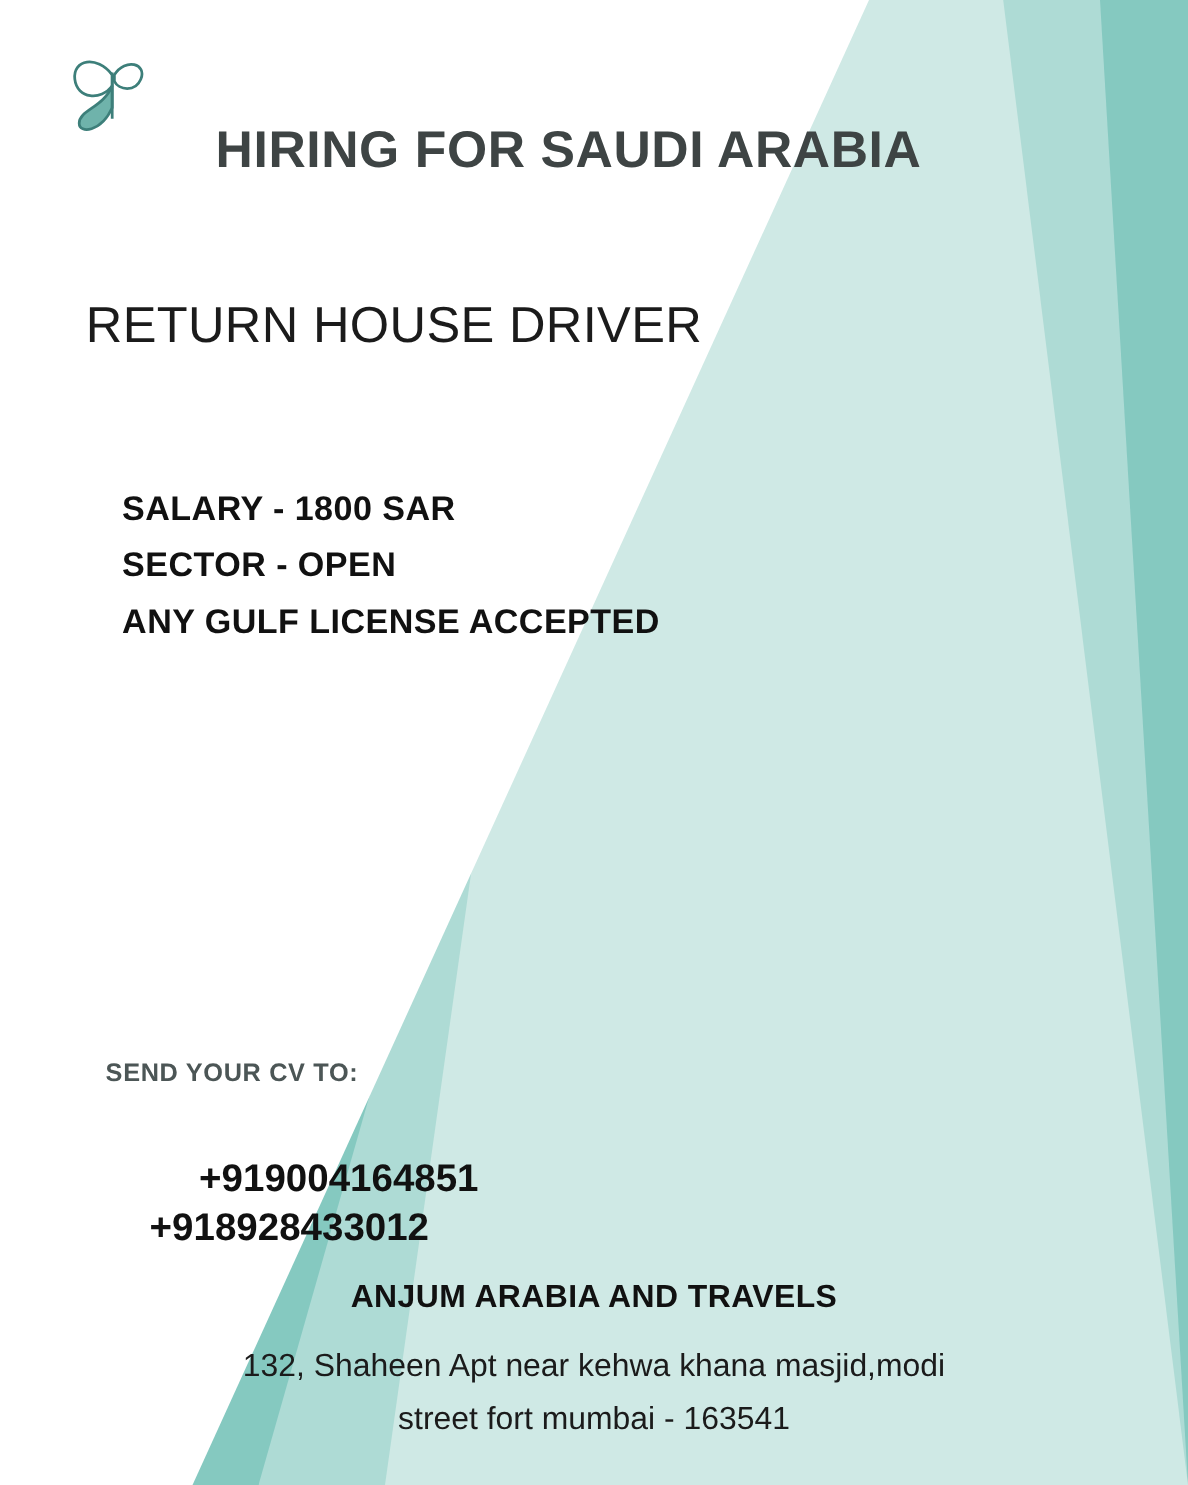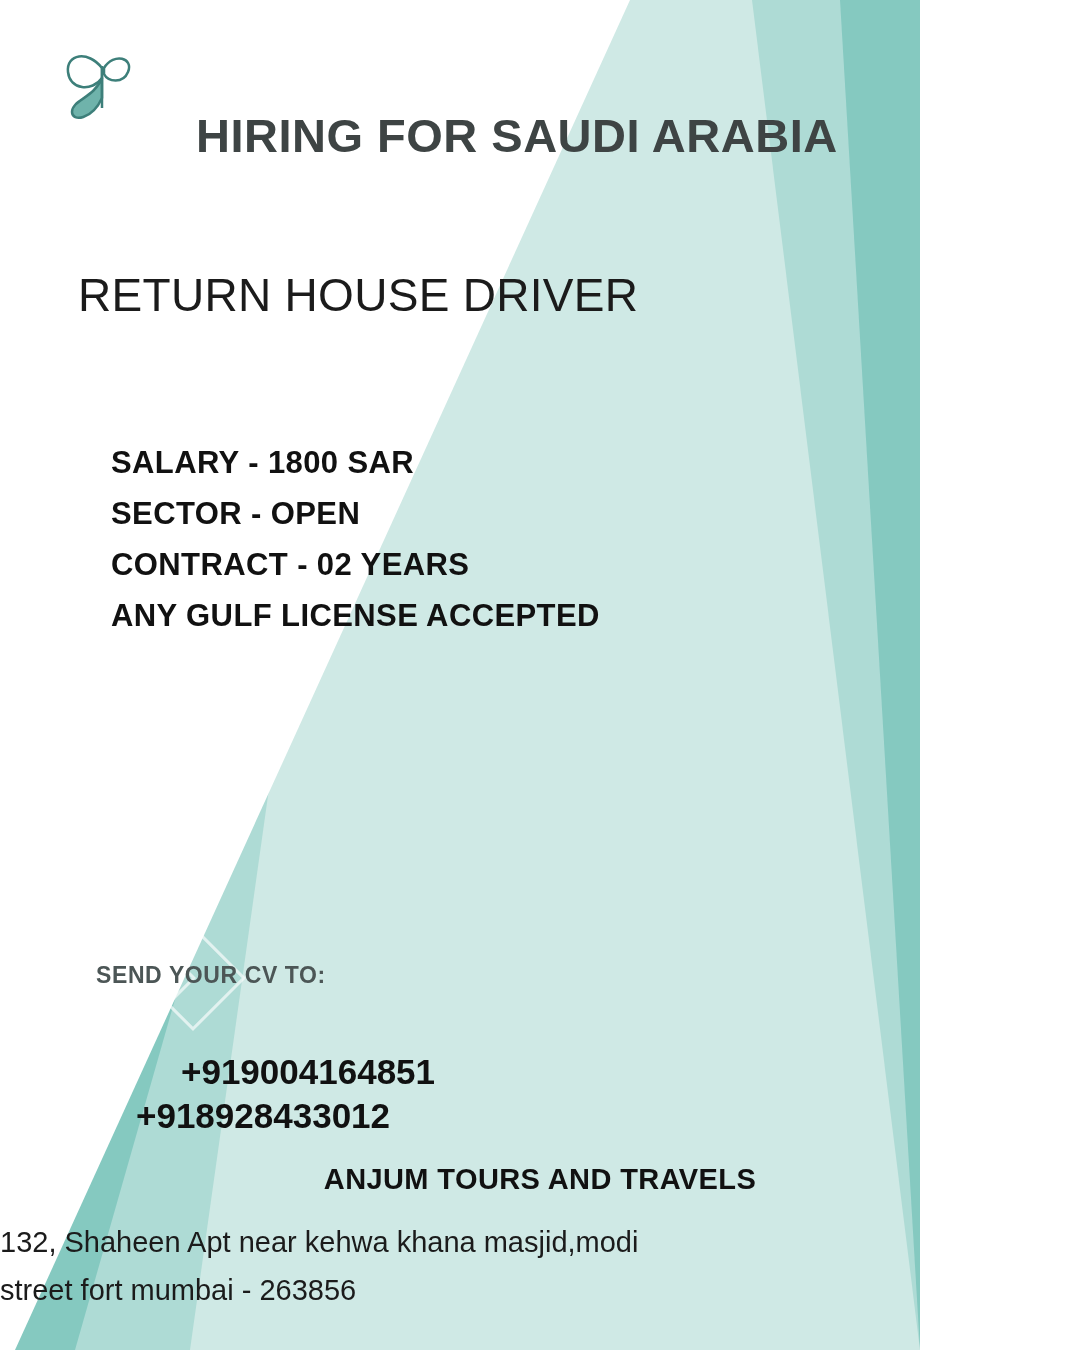--- a/index.html
+++ b/index.html
@@ -9,21 +9,21 @@
   body {
     width: 1080px;
     height: 1350px;
     font-family: "Liberation Sans", sans-serif;
     background: #ffffff;
     overflow: hidden;
   }
 
   .poster {
     position: relative;
-    width: 920px;
+    width: 1080px;
     height: 1350px;
     background: #fde047;
     overflow: hidden;
   }
 
   
   .chev {
     position: absolute;
     top: 0;
     right: 0;
@@ -162,20 +162,21 @@
     font-size: 29px;
     font-weight: bold;
     letter-spacing: 0.4px;
     color: #111111;
   }
   .address {
     position: absolute;
     top: 1218px;
     left: 0;
     width: 1080px;
+    text-align: center;
     font-size: 29px;
     line-height: 48px;
     color: #1b1b1b;
   }
 </style>
 </head>
 <body>
 
 <div class="poster">
 
@@ -199,32 +200,31 @@
 
   <div class="content">
 
     <div class="headline">HIRING FOR SAUDI ARABIA</div>
 
     <div class="job-title">RETURN HOUSE DRIVER</div>
 
     <div class="details">
       <div class="line">SALARY - 1800 SAR</div>
       <div class="line">SECTOR - OPEN</div>
-      <div class="line">CONTRACT - 02 YEARS</div>
       <div class="line">ANY GULF LICENSE ACCEPTED</div>
     </div>
 
     <div class="cv-label">SEND YOUR CV TO:</div>
 
 
     <div class="phone1">+919004164851</div>
 
     <div class="phone2">+918928433012</div>
 
-    <div class="company">ANJUM TOURS AND TRAVELS</div>
+    <div class="company">ANJUM ARABIA AND TRAVELS</div>
 
     <div class="address">
       <div>132, Shaheen Apt near kehwa khana masjid,modi</div>
-      <div>street fort mumbai - 263856</div>
+      <div>street fort mumbai - 163541</div>
     </div>
 
   </div>
 </div>
 
 </body></html>

